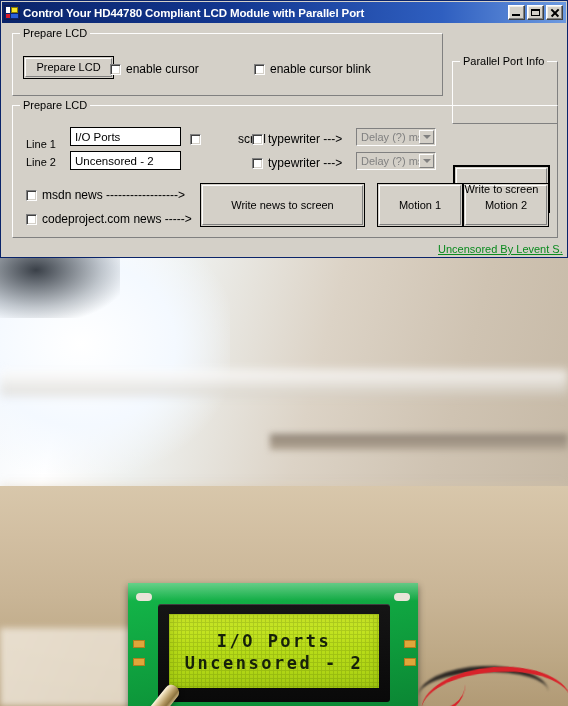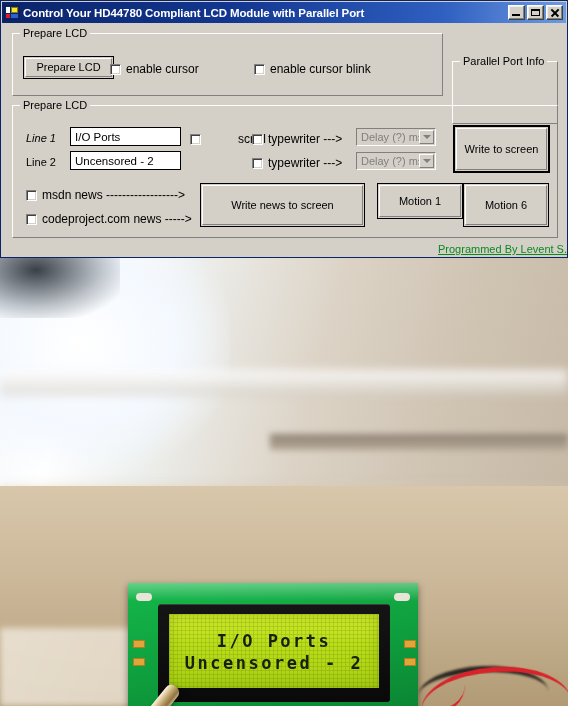--- a/index.html
+++ b/index.html
@@ -45,21 +45,21 @@
           font-size:11px;color:#000;white-space:nowrap;}
 
   
   .btn{position:absolute;background:#d4d0c8;border:1px solid #000;box-sizing:border-box;
        font-size:11px;color:#000;display:flex;align-items:center;justify-content:center;
        text-align:center;line-height:1.1;}
   .btn .face{position:absolute;left:1px;top:1px;right:1px;bottom:1px;
              border:1px solid #fdfdfd;border-right-color:#808080;border-bottom-color:#808080;
              pointer-events:none;}
   .btn span{position:relative;z-index:2;}
-  .btn.default{border-width:2px;}
+  .btn.default{border-width:2px;margin-top:40px;}
 
   .txt{position:absolute;background:#fff;border:1px solid #000;box-sizing:border-box;
        font-size:11.5px;color:#000;display:flex;align-items:center;padding-left:4px;}
 
   .cb{position:absolute;display:flex;align-items:center;font-size:12px;color:#000;white-space:nowrap;}
   .cbbox{width:11px;height:11px;background:#fff;box-sizing:border-box;flex:0 0 auto;margin-right:5px;
          border:1px solid #808080;border-right-color:#fdfdfd;border-bottom-color:#fdfdfd;
          box-shadow:inset 1px 1px 0 #404040, inset -1px -1px 0 #d4d0c8;}
   .lbl{position:absolute;font-size:11px;color:#000;white-space:nowrap;}
 
@@ -183,21 +183,21 @@
       <div class="group" style="left:450px;top:9px;width:106px;height:63px;margin-top:28px;">
         <div class="inner"></div>
         <div class="glabel">Parallel Port Info</div>
       </div>
 
       <div class="group" style="left:10px;top:81px;width:546px;height:133px;">
         <div class="inner"></div>
         <div class="glabel">Prepare LCD</div>
       </div>
 
-      <div class="lbl" style="left:24px;top:108px;font-style:italic;">Line 1</div>
+      <div class="lbl" style="left:24px;top:114px;">Line 1</div>
       <div class="txt" style="left:68px;top:103px;width:111px;height:19px;">I/O Ports</div>
 
       <div class="lbl" style="left:24px;top:132px;">Line 2</div>
       <div class="txt" style="left:68px;top:127px;width:111px;height:19px;">Uncensored - 2</div>
 
       <div class="cb" style="left:188px;top:108px;gap:32px;">
         <span class="cbbox"></span>
         <span>scroll</span>
       </div>
 
@@ -234,30 +234,30 @@
       </div>
       <div class="cb" style="left:24px;top:188px;">
         <span class="cbbox"></span>
         <span>codeproject.com news -----&gt;</span>
       </div>
 
       <div class="btn" style="left:198px;top:159px;width:165px;height:44px;">
         <div class="face"></div>
         <span>Write news to screen</span>
       </div>
-      <div class="btn" style="left:375px;top:159px;width:86px;height:36px;">
+      <div class="btn" style="left:375px;top:159px;width:86px;height:44px;">
         <div class="face"></div>
         <span>Motion 1</span>
       </div>
       <div class="btn" style="left:461px;top:159px;width:86px;height:44px;">
         <div class="face"></div>
-        <span>Motion 6</span>
-      </div>
-
-      <div class="credit" style="left:436px;top:219px;">Programmed By Levent S.</div>
+        <span>Motion 2</span>
+      </div>
+
+      <div class="credit" style="left:436px;top:219px;">Uncensored By Levent S.</div>
     </div>
   </div>
 
   <div class="photo">
     <div class="ph bg-wall"></div>
     <div class="ph bg-blur1"></div>
     <div class="ph bg-dark1"></div>
     <div class="ph bg-sill"></div>
     <div class="ph bg-shelf"></div>
     <div class="ph bg-tableblur"></div>

